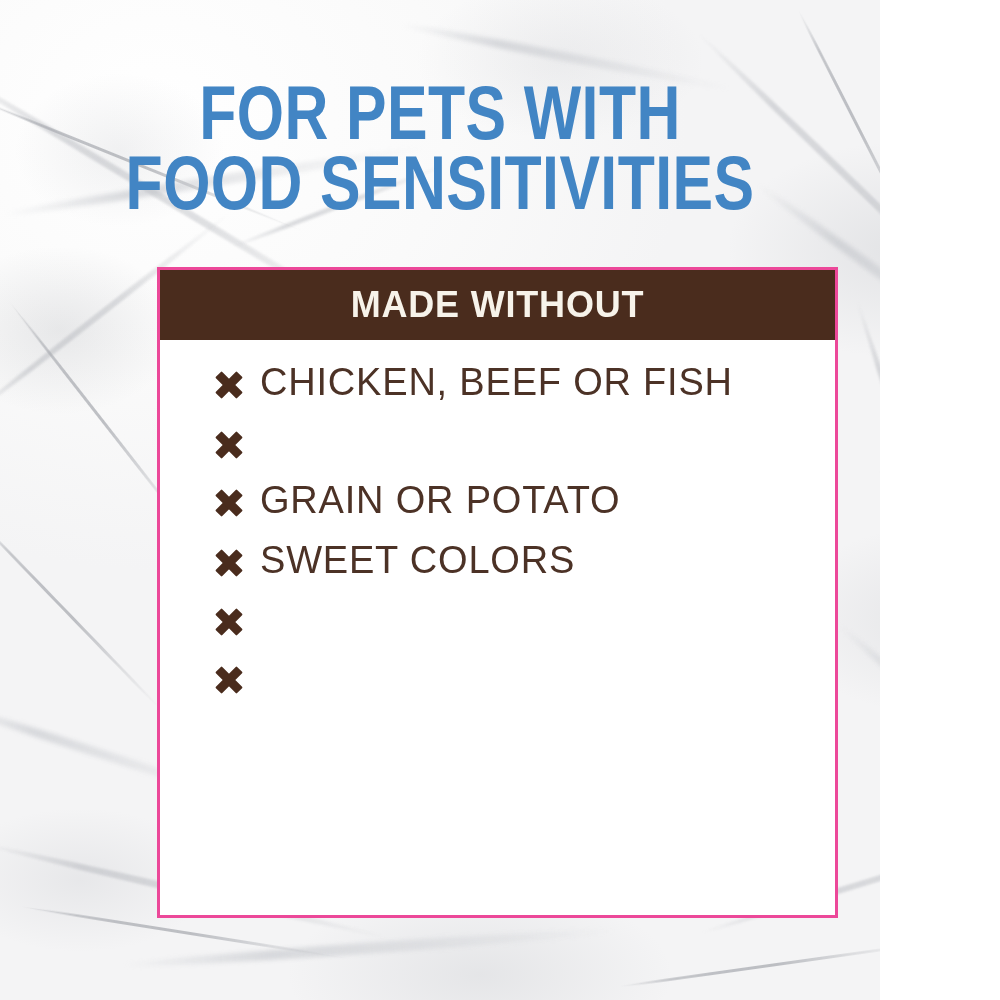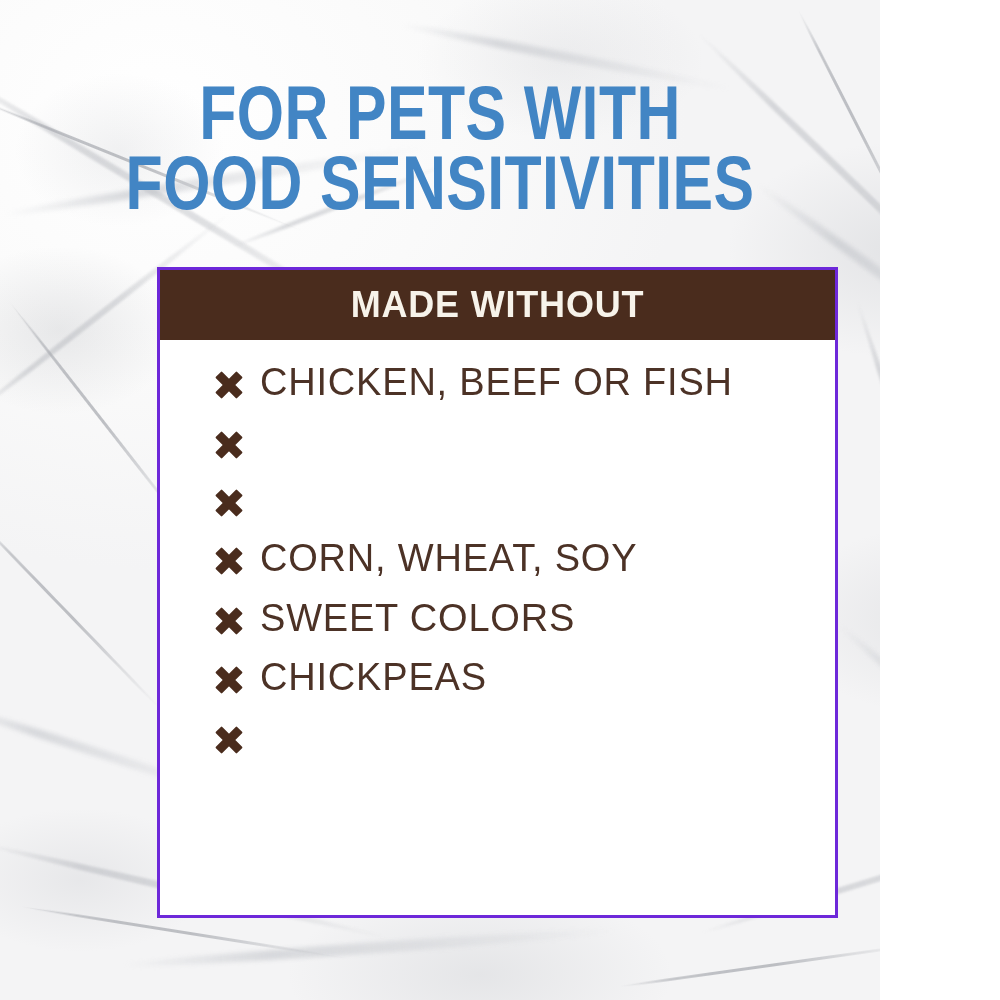--- a/index.html
+++ b/index.html
@@ -84,21 +84,21 @@
   .headline .hl-line.l2 { font-size: 76px; }
 
   
   .card {
     position: absolute;
     left: 157px;
     top: 267px;
     width: 681px;
     height: 651px;
     box-sizing: border-box;
-    border: 3px solid #6d28d9;
+    border: 3px solid #ec4899;
     background: #ffffff;
   }
   .card-header {
     height: 70px;
     background: #4a2c1d;
     display: flex;
     align-items: center;
     justify-content: center;
   }
   .card-header-title {
@@ -204,32 +204,28 @@
       <ul class="no-list">
         <li class="no-item">
           <span class="x-icon"></span>
           <span class="no-text">CHICKEN, BEEF OR FISH</span>
         </li>
         <li class="no-item">
           <span class="x-icon"></span>
         </li>
         <li class="no-item">
           <span class="x-icon"></span>
-        </li>
-        <li class="no-item">
-          <span class="x-icon"></span>
-          <span class="no-text">CORN, WHEAT, SOY</span>
+          <span class="no-text">GRAIN OR POTATO</span>
         </li>
         <li class="no-item">
           <span class="x-icon"></span>
           <span class="no-text">SWEET COLORS</span>
         </li>
         <li class="no-item">
           <span class="x-icon"></span>
-          <span class="no-text">CHICKPEAS</span>
         </li>
         <li class="no-item">
           <span class="x-icon"></span>
         </li>
       </ul>
     </div>
   </div>
 
 </div>
 

